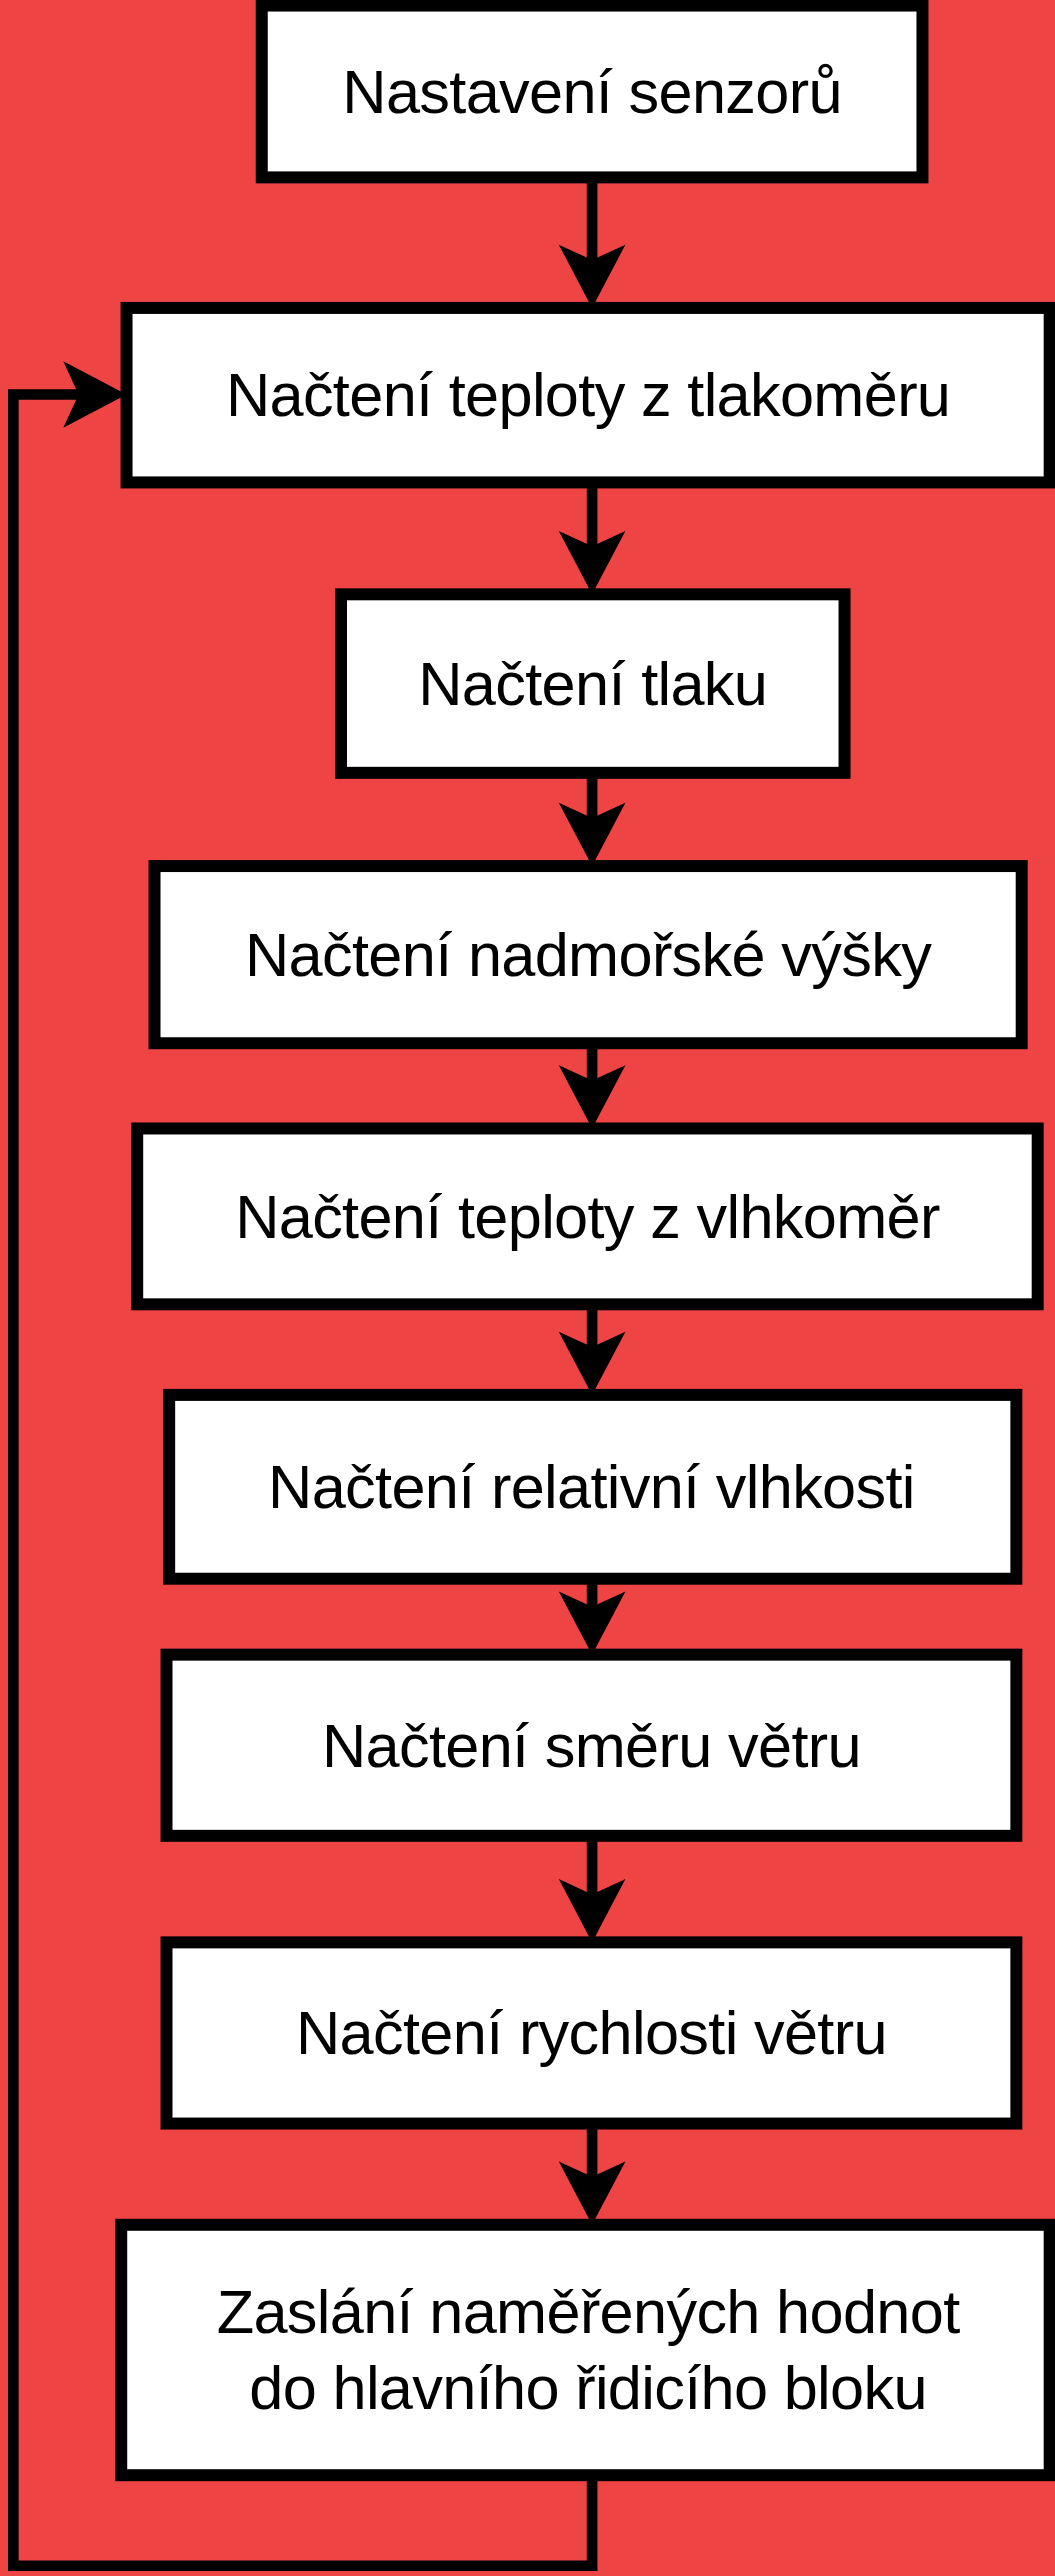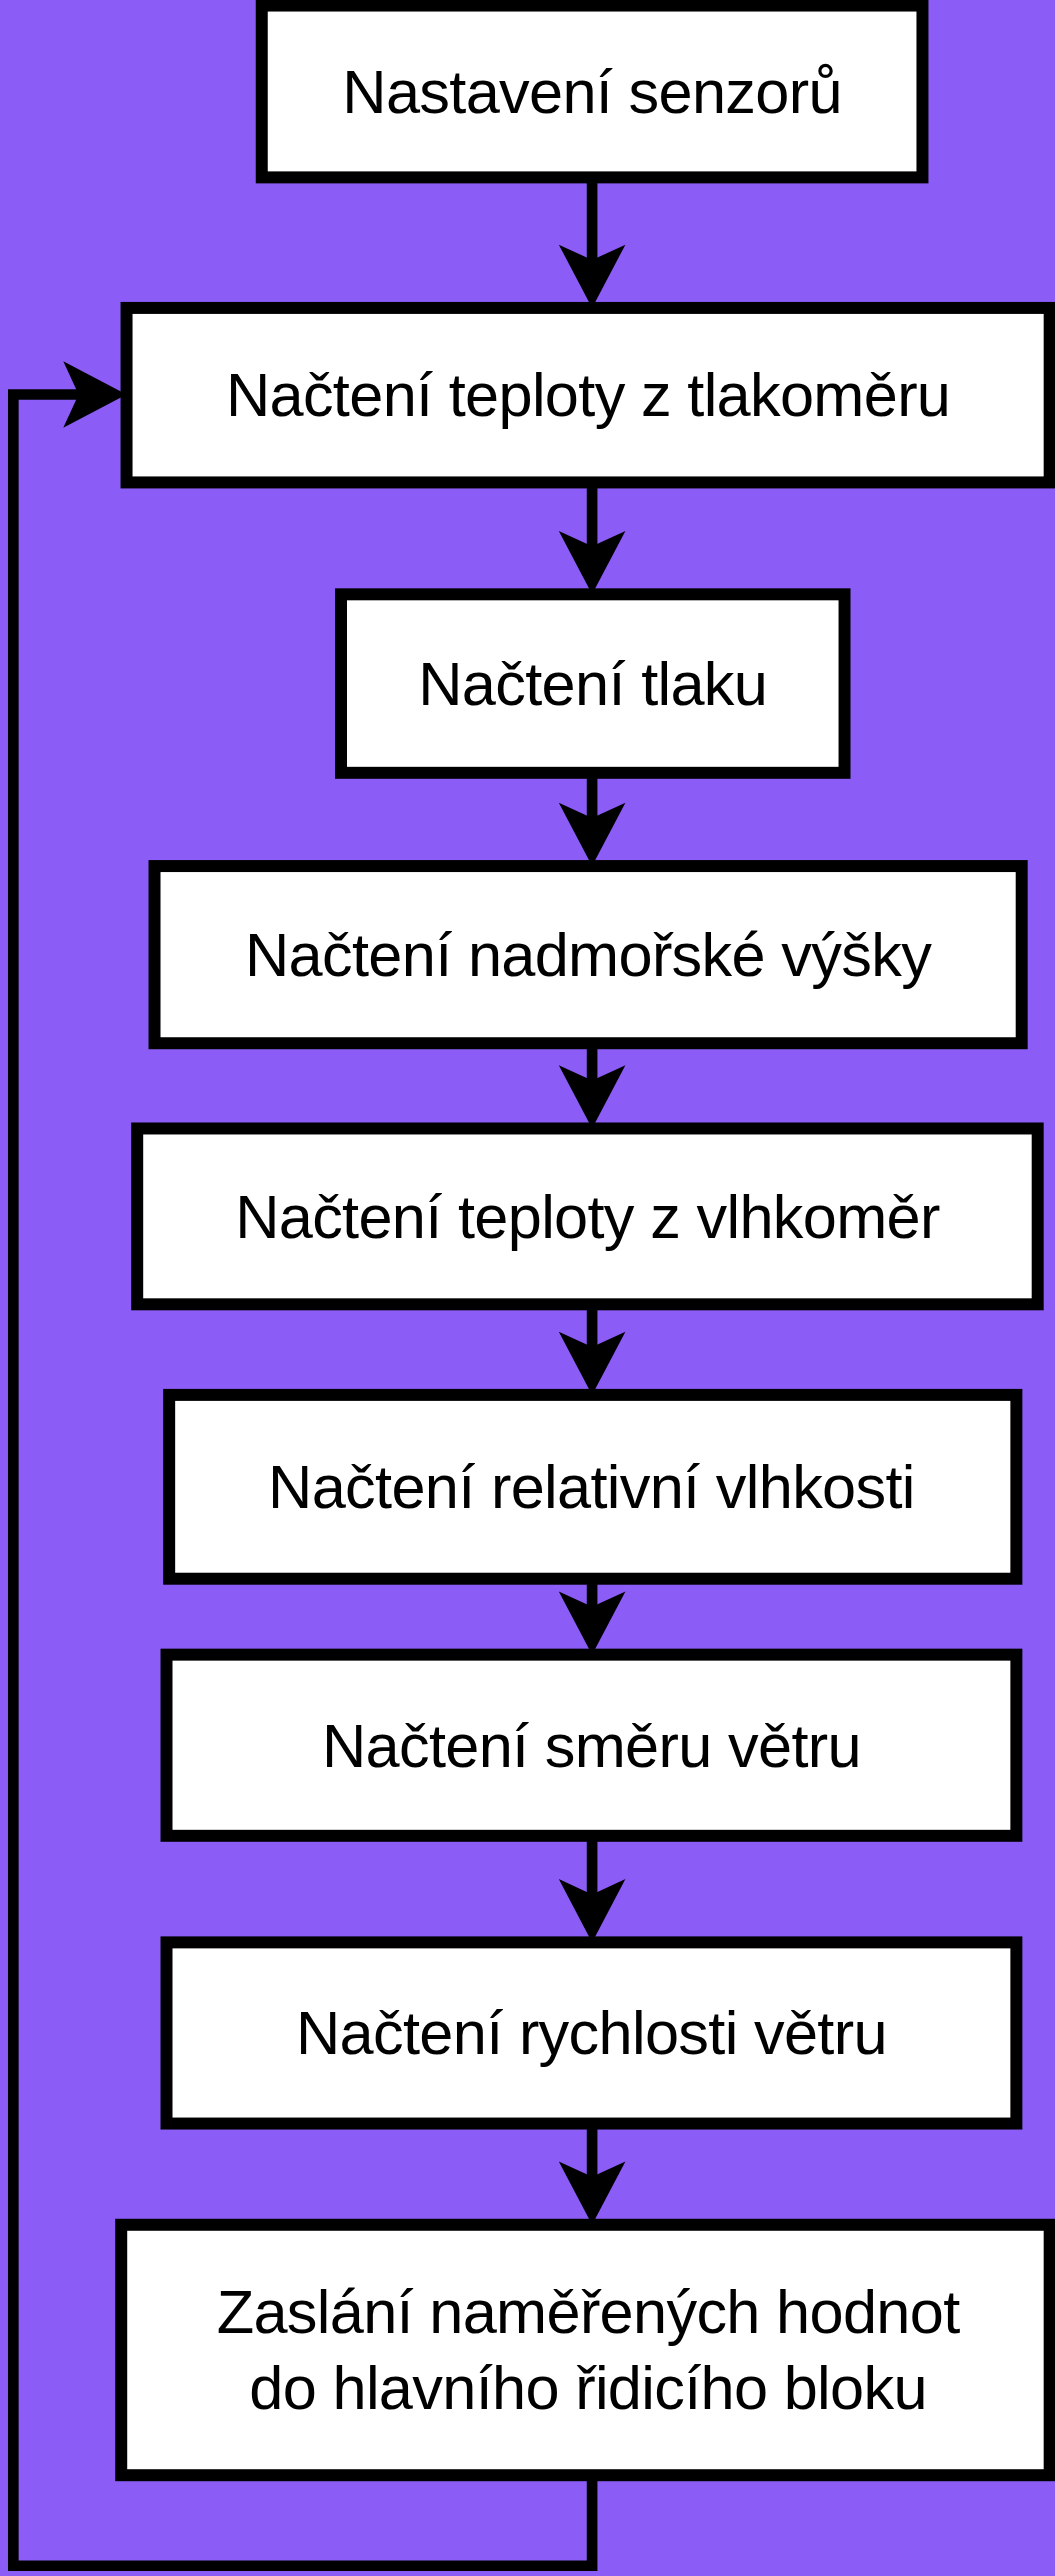--- a/index.html
+++ b/index.html
@@ -1,16 +1,16 @@
 <!DOCTYPE html>
 <html style="font-size:10.7px"><head>
 <meta charset="utf-8">
 <style>
   html,body{margin:0;padding:0;background:#ffffff;}
-  .page{width:1055px;height:2576px;position:relative;background:#8b5cf6;overflow:hidden;}
+  .page{width:1055px;height:2576px;position:relative;background:#ef4444;overflow:hidden;}
   svg{display:block;}
   .node-rect{fill:#ffffff;stroke:#000000;stroke-width:18px;}
   .node-label{font-family:"Liberation Sans",sans-serif;font-size:92px;fill:#000000;
               text-anchor:middle;letter-spacing:-1px;}
   .shaft{stroke:#000000;stroke-width:16px;fill:none;}
   .head{fill:#000000;stroke:none;}
 </style>
 </head>
 <body>
 

